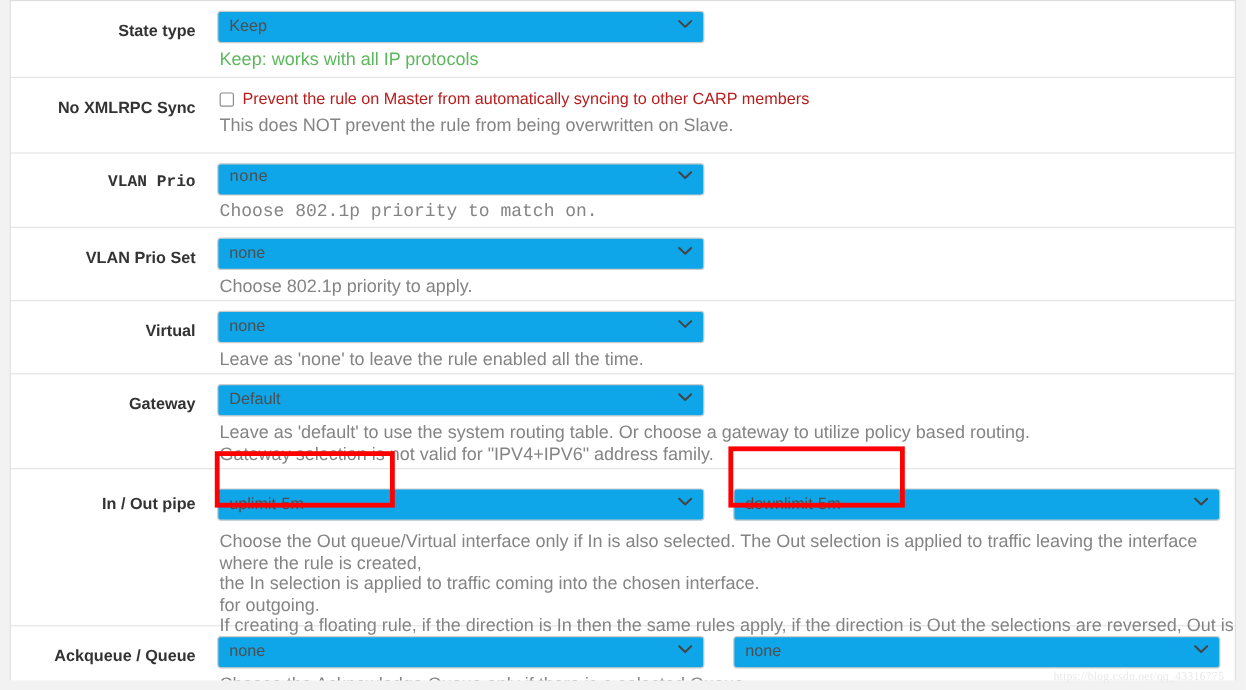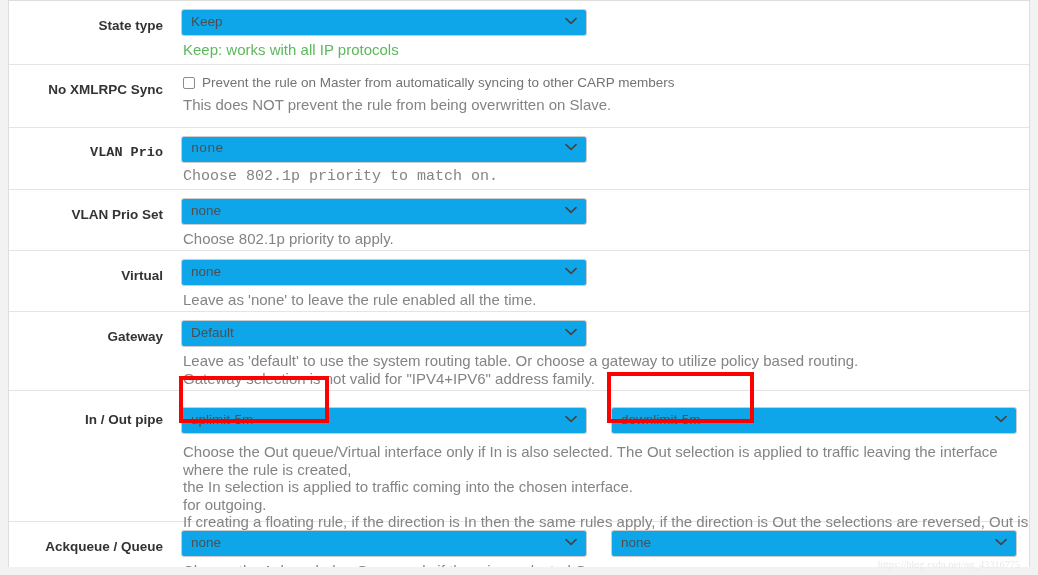--- a/index.html
+++ b/index.html
@@ -113,21 +113,21 @@
     height: 12px;
     border: 1px solid #8c8c8c;
     border-radius: 2px;
     background: #fff;
     margin-right: 7px;
     box-sizing: border-box;
     flex: none;
   }
   .cbox-label {
     font-size: 13.5px;
-    color: #737373;
+    color: #b91c1c;
     line-height: 16px;
     text-align: center;
   }
 
   .dual {
     display: flex;
     gap: 24px;
   }
 
   

